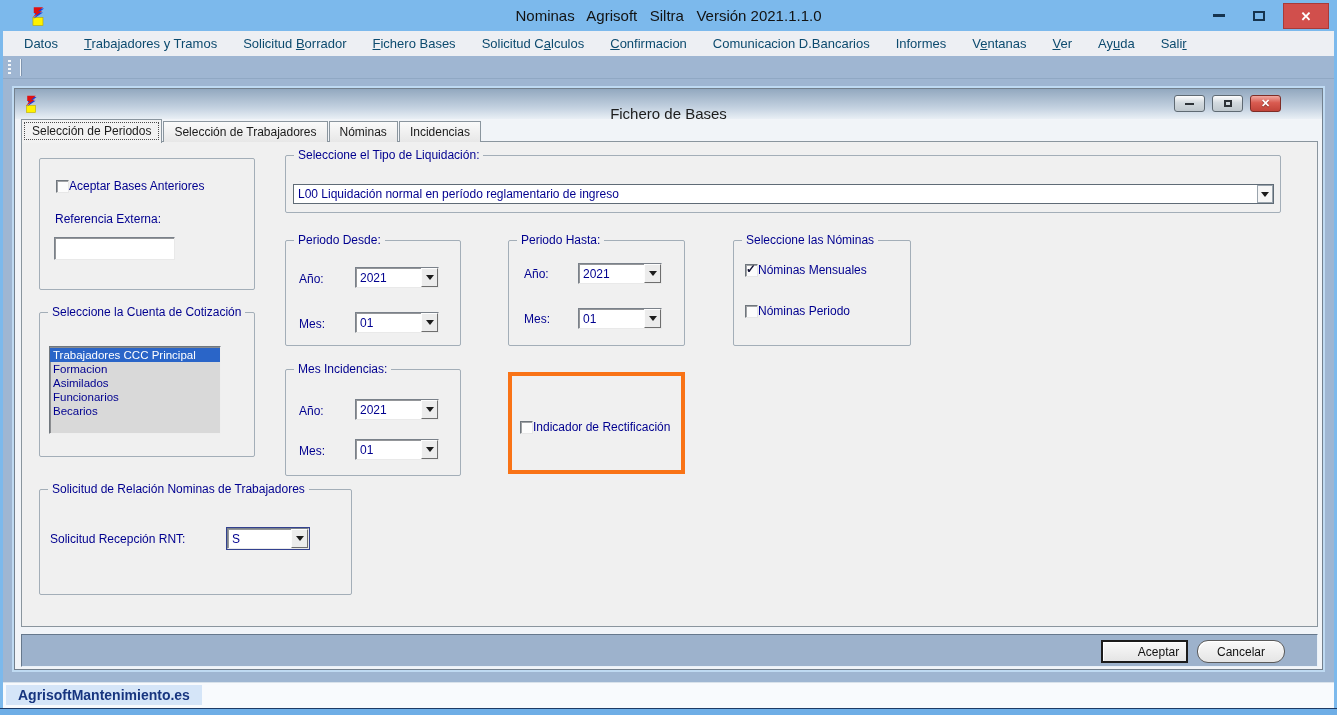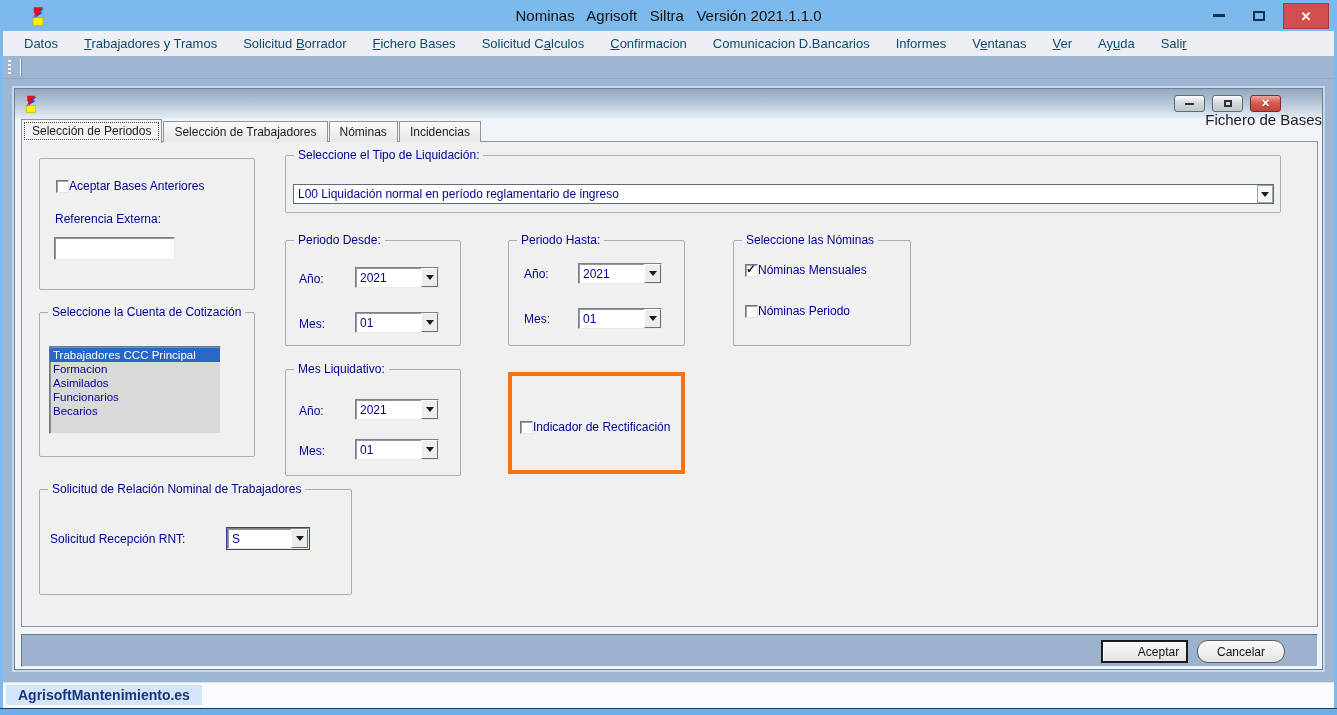--- a/index.html
+++ b/index.html
@@ -32,21 +32,21 @@
   .mdi{position:absolute;left:0;top:79px;width:1337px;height:603px;background:#9FB6D2;}
   .frame-edge{position:absolute;top:31px;width:3px;height:677px;background:#7CB9EC;z-index:40;}
   .frame-edge.left{left:0;} .frame-edge.right{right:0;}
 
   
   .child{position:absolute;left:14px;top:88px;width:1309px;height:582px;background:#F1F4F8;
          border:1px solid #73808D;box-shadow:0 0 0 2px #BFDAF2;}
   .child-titlebar{position:absolute;left:0;top:0;width:100%;height:30px;
          background:linear-gradient(#92A8BF,#C3D1E0 62%,#E9EFF5);}
   .child-logo{position:absolute;left:8px;top:4px;width:18px;height:21px;}
-  .child-title{position:absolute;left:0;top:16px;width:100%;height:30px;line-height:30px;text-align:right;
+  .child-title{position:absolute;left:0;top:10px;width:100%;height:30px;line-height:30px;text-align:center;
          font-size:15px;color:#1d1d1d;}
   .child-controls{position:absolute;right:41px;top:6px;display:flex;gap:7px;}
   .cbtn{width:31px;height:17px;border:1px solid #5F6A73;border-radius:3px;
         background:linear-gradient(#FDFDFD,#D3DADF 45%,#BFC8CE);display:flex;align-items:center;justify-content:center;}
   .cbtn .bar{width:9px;height:2px;background:#2E3338;}
   .cbtn .box{width:8px;height:7px;border:2px solid #2E3338;}
   .cbtn.close-c{background:linear-gradient(#F0A8A0,#D95B50 45%,#C2443A);border-color:#7E2D27;}
   .cbtn.close-c::before{content:"\2715";color:#fff;font-size:11px;font-weight:bold;text-shadow:0 1px 1px #7E2D27;}
 
   .tab-strip{position:absolute;left:6px;top:29px;height:24px;display:flex;align-items:flex-end;z-index:3;}
@@ -195,21 +195,21 @@
         <div class="listbox" style="left:9px;top:33px;width:172px;height:88px;">
             <div class="list-item selected">Trabajadores CCC Principal</div>
             <div class="list-item">Formacion</div>
             <div class="list-item">Asimilados</div>
             <div class="list-item">Funcionarios</div>
             <div class="list-item">Becarios</div>
           </div>
       </div>
 
       <div class="group" style="left:17px;top:347px;width:313px;height:106px;">
-        <div class="group-title">Solicitud de Relación Nominal de Trabajadores</div>
+        <div class="group-title">Solicitud de Relación Nominas de Trabajadores</div>
         <div class="lbl" style="left:10px;top:42px;">Solicitud Recepción RNT:</div>
         <div class="combo focused" style="left:187px;top:38px;width:82px;">
           <span class="combo-text">S</span>
           <span class="combo-btn">
               <span class="tri"></span>
             </span>
         </div>
       </div>
 
       <div class="group" style="left:263px;top:13px;width:996px;height:58px;">
@@ -266,21 +266,21 @@
             </span>
           <span class="cb-label">Nóminas Mensuales</span>
         </div>
         <div class="checkrow" style="left:11px;top:63px;">
           <span class="cb"></span>
           <span class="cb-label">Nóminas Periodo</span>
         </div>
       </div>
 
       <div class="group" style="left:263px;top:227px;width:176px;height:107px;">
-        <div class="group-title">Mes Liquidativo:</div>
+        <div class="group-title">Mes Incidencias:</div>
         <div class="lbl" style="left:13px;top:34px;">Año:</div>
         <div class="combo" style="left:69px;top:29px;width:84px;">
           <span class="combo-text">2021</span>
           <span class="combo-btn">
               <span class="tri"></span>
             </span>
         </div>
         <div class="lbl" style="left:13px;top:74px;">Mes:</div>
         <div class="combo" style="left:69px;top:69px;width:84px;">
           <span class="combo-text">01</span>

